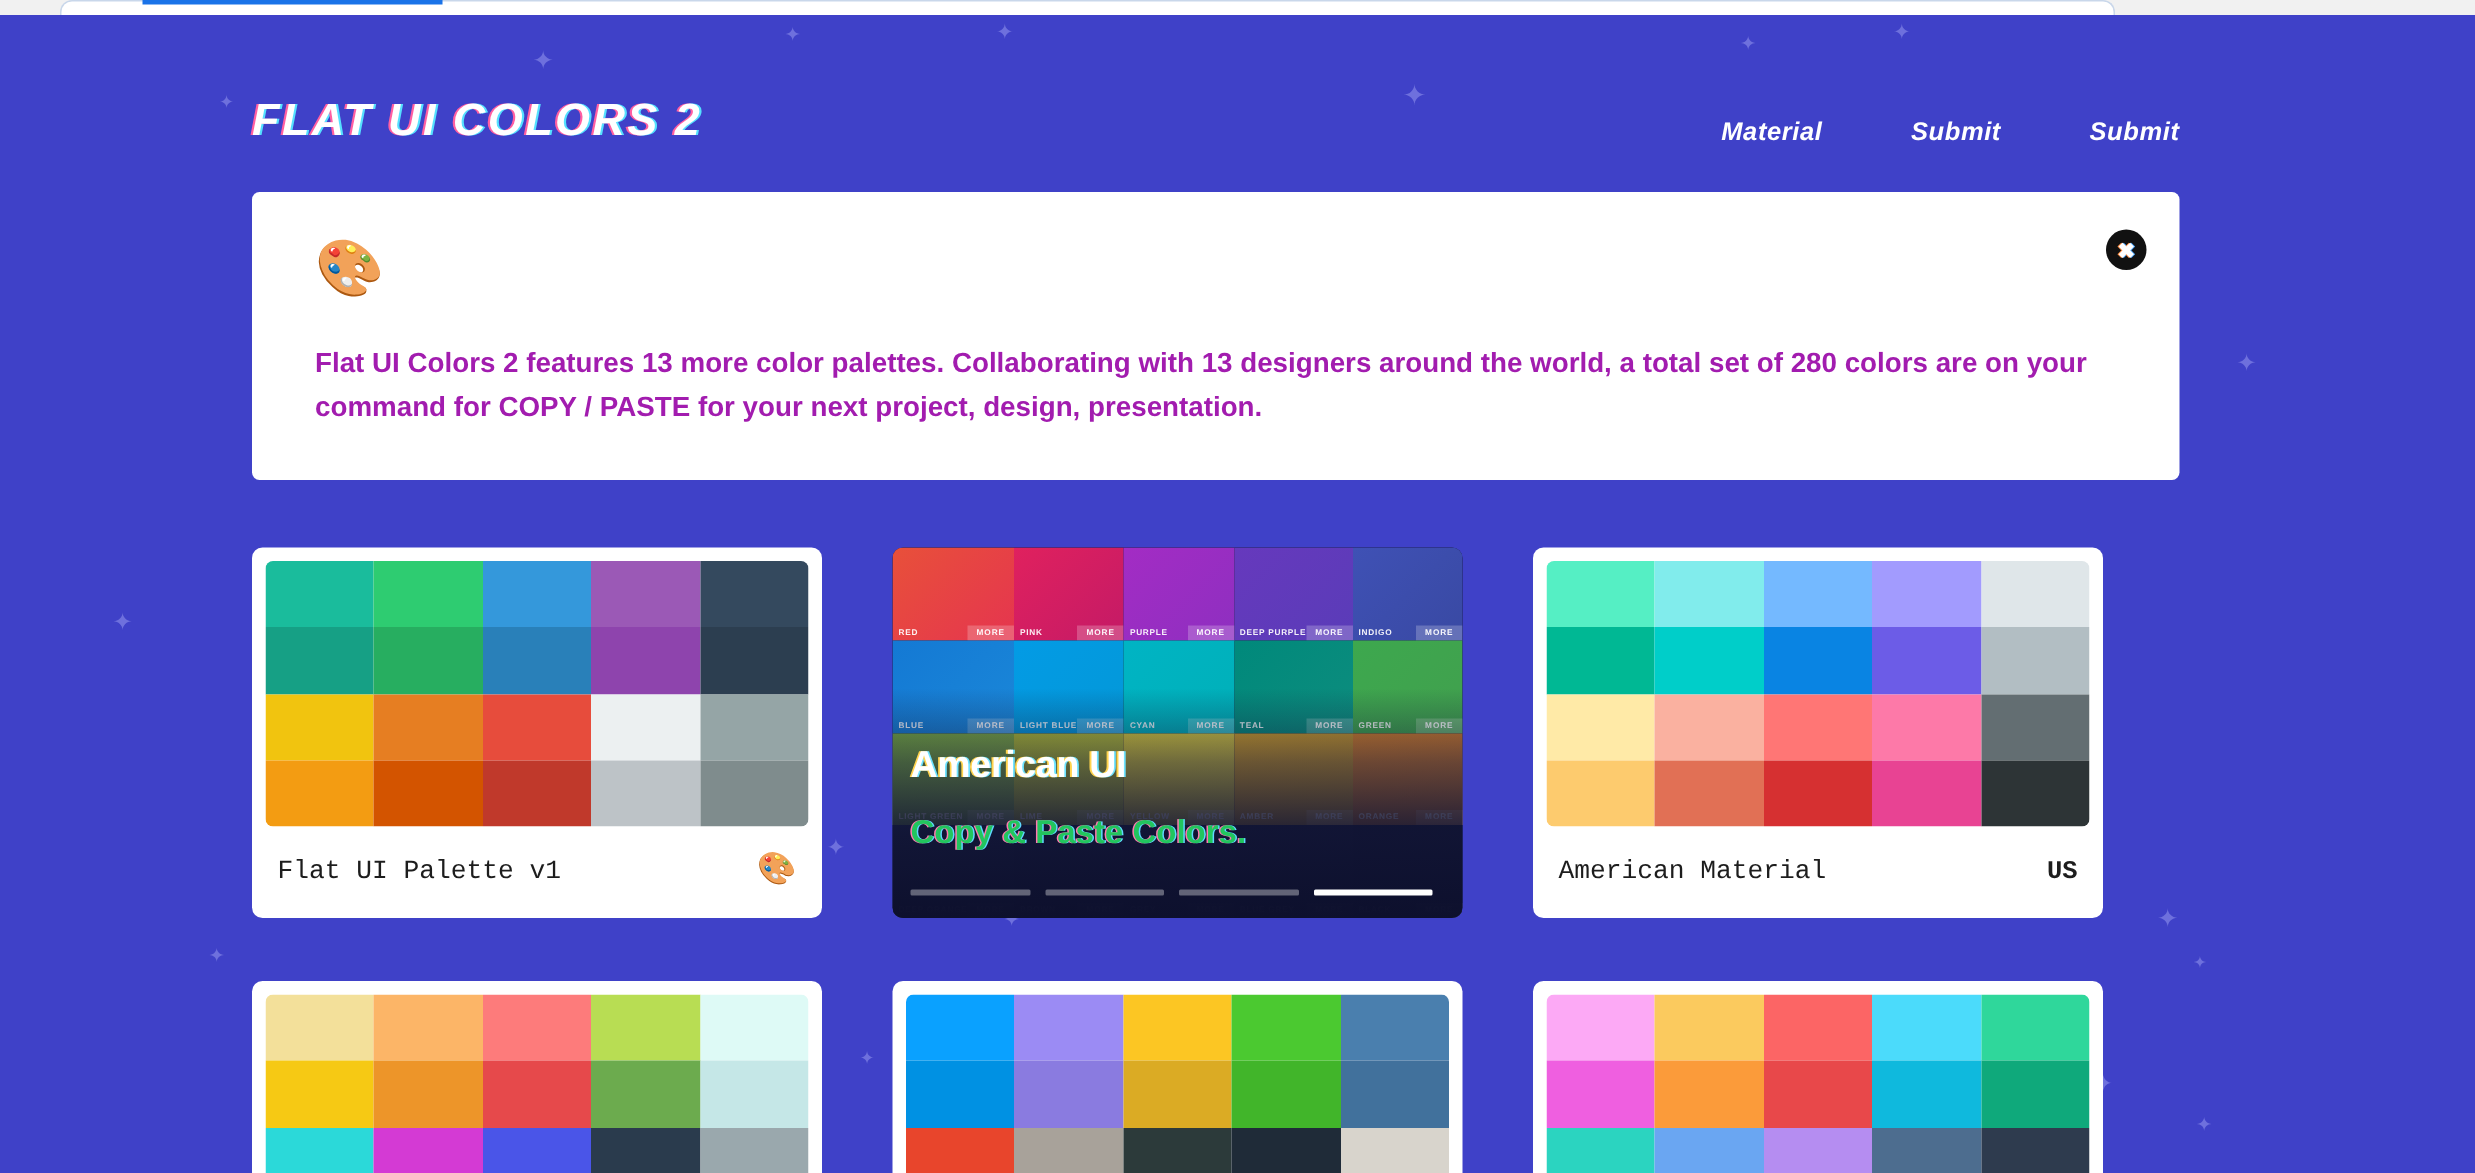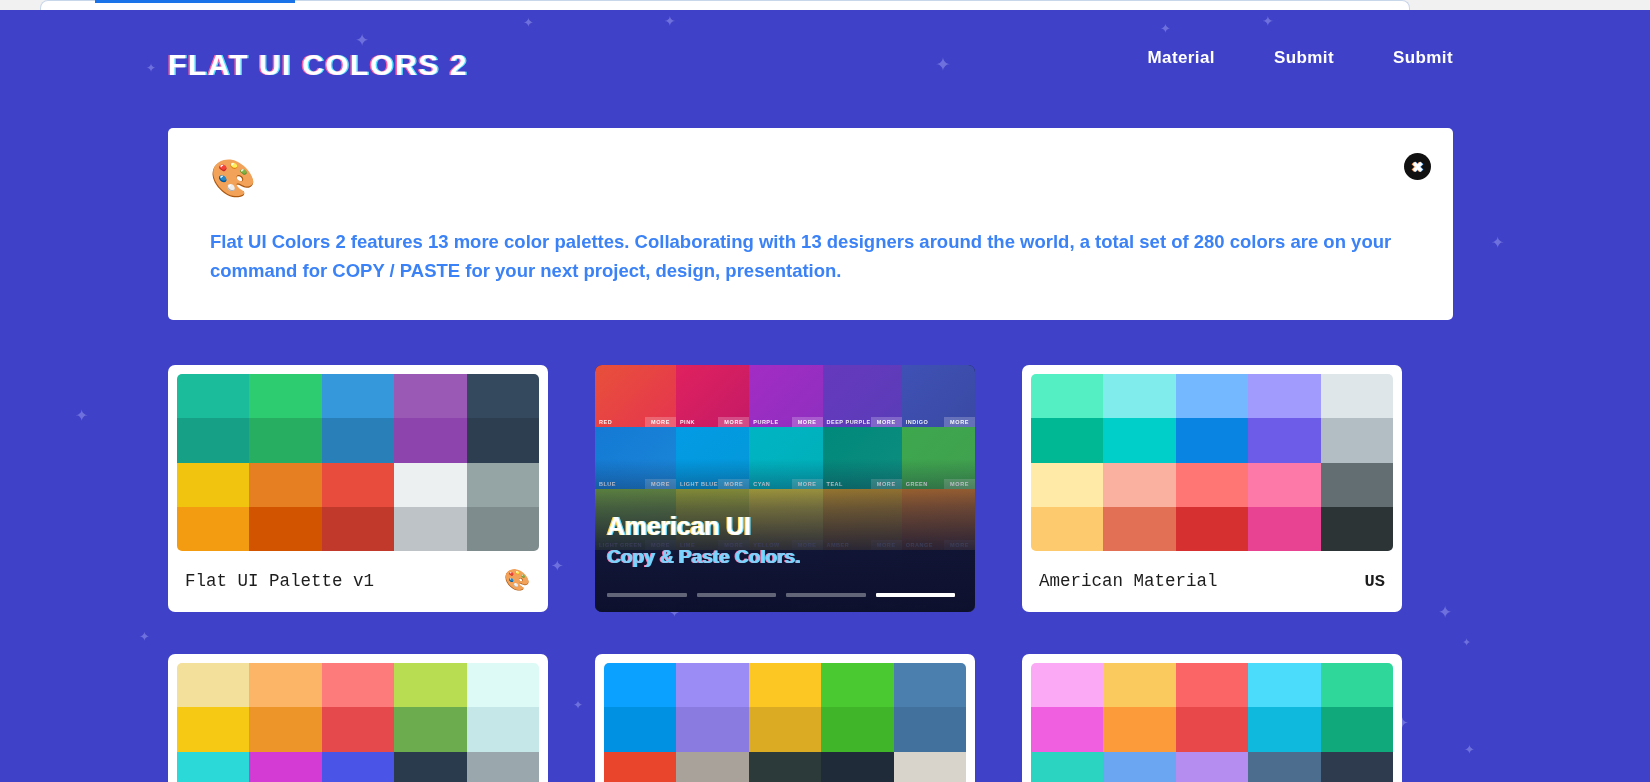--- a/index.html
+++ b/index.html
@@ -46,21 +46,21 @@
     color: #6e70dd;
     user-select: none;
     line-height: 1;
   }
 
   
   #site-header {
     position: absolute;
     left: 168px; top: 38px;
     width: 1285px; height: 50px;
-    display: flex; align-items: flex-start; justify-content: space-between;
+    display: flex; align-items: flex-end; justify-content: space-between; font-style: italic;
   }
   #brand {
     color: #ffffff;
     font-size: 30px;
     font-weight: bold;
     letter-spacing: 1.6px;
     text-shadow: -1.5px 0 #ff5fa2, 1.5px 0 #55e0ff;
   }
   #main-nav { display: flex; align-items: center; gap: 59px; }
   .nav-link {
@@ -86,21 +86,21 @@
   }
   #palette-emoji { font-size: 37px; line-height: 1; }
   #announce-title {
     font-size: 33px; font-weight: bold; color: #1b1b1b;
     letter-spacing: -0.3px;
   }
   #announce-body {
     margin-top: 30px;
     font-size: 18.5px;
     line-height: 1.58;
-    color: #3b82f6;
+    color: #a21caf;
     font-weight: bold;
     max-width: 1215px;
   }
   #announce-close {
     position: absolute; top: 25px; right: 22px;
     width: 27px; height: 27px; border-radius: 50%;
     background: #111111;
     display: flex; align-items: center; justify-content: center;
     cursor: pointer; border: none;
   }
@@ -195,22 +195,22 @@
   }
   #featured-text {
     position: absolute; left: 12px; bottom: 44px;
   }
   #featured-title {
     color: #ffffff; font-size: 25px; font-weight: bold;
     letter-spacing: -0.2px;
     text-shadow: -1.2px 0 #ffd34e, 1.2px 0 #6ee2ff;
   }
   #featured-sub {
-    color: #7dd3fc; font-size: 19px; font-weight: bold;
-    margin-top: 5px;
+    color: #22c55e; font-size: 22px; font-weight: bold;
+    margin-top: 17px;
     text-shadow: -1px 0 #ff7bb0, 1px 0 #5fd7ff;
   }
   #featured-dots {
     position: absolute; left: 12px; bottom: 15px;
     width: 348px;
     display: flex; gap: 10px;
   }
   .dot-bar {
     height: 4px; flex: 1; border-radius: 1px;
     background: rgba(255,255,255,0.35);

